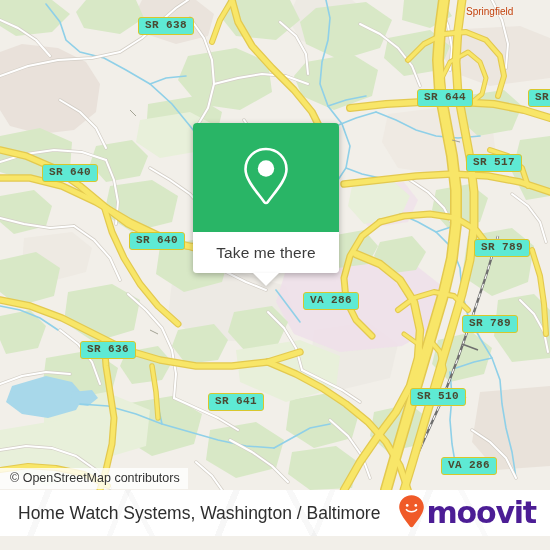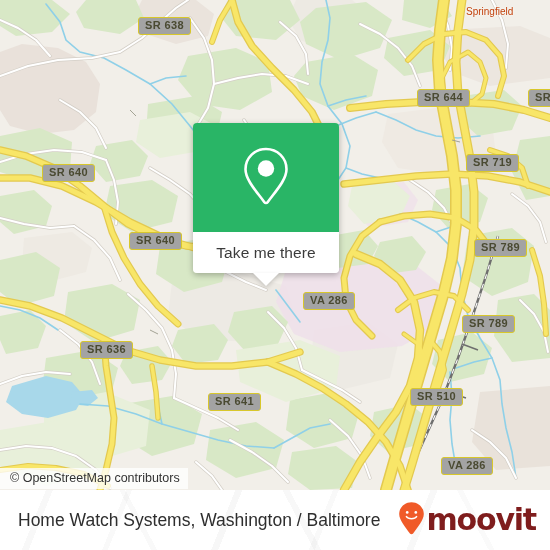--- a/index.html
+++ b/index.html
@@ -25,25 +25,25 @@
     width: 550px;
     height: 490px;
     overflow: hidden;
     background: #f2efe9;
   }
   #map-svg { position:absolute; left:0; top:0; }
 
   
   .shield {
     position: absolute;
-    background: #a3a3a3;
+    background: #5eead4;
     border: 1.5px solid #d8c72b;
     border-radius: 3px;
     color: #4a4a32;
-    font-family: Liberation Sans, sans-serif;
+    font-family: Liberation Mono, monospace;
     font-size: 11px;
     font-weight: bold;
     letter-spacing: 0.4px;
     padding: 2px 6px 3px 6px;
     line-height: 11px;
     white-space: nowrap;
     box-sizing: border-box;
   }
 
   
@@ -116,21 +116,21 @@
     white-space: nowrap;
     text-align: right;
   }
 
   
   #bottom-bar {
     position: absolute;
     left: 0;
     top: 490px;
     width: 550px;
-    height: 60px;
+    height: 46px;
     background: #ffffff;
     display: flex;
     align-items: center;
     justify-content: space-between;
     box-sizing: border-box;
     padding: 0 14px 0 18px;
     overflow: hidden;
   }
   #bottom-bar::before {
     content: "";
@@ -154,21 +154,21 @@
     font-family: "Liberation Sans", sans-serif;
     white-space: nowrap;
   }
   #moovit-logo {
     position: relative;
     display: flex;
     align-items: center;
     gap: 2px;
   }
   #moovit-wordmark {
-    color: #7f1d1d;
+    color: #4c1d95;
     font-family: "DejaVu Sans", sans-serif;
     font-size: 30px;
     font-weight: bold;
     letter-spacing: -1.2px;
     line-height: 30px;
   }
 </style>
 </head>
 <body>
 
@@ -415,21 +415,21 @@
         <path d="M150,330 L158,334"></path>
         <path d="M452,140 L460,142"></path>
       </g>
     </svg>
 
     <div class="place-label" style="left:466px; top:6px;">Springfield</div>
 
     <div class="shield" style="left:138px; top:17px;">SR 638</div>
     <div class="shield" style="left:417px; top:89px;">SR 644</div>
     <div class="shield" style="left:528px; top:89px;">SR 6</div>
-    <div class="shield" style="left:466px; top:154px;">SR 719</div>
+    <div class="shield" style="left:466px; top:154px;">SR 517</div>
     <div class="shield" style="left:42px;  top:164px;">SR 640</div>
     <div class="shield" style="left:129px; top:232px;">SR 640</div>
     <div class="shield" style="left:474px; top:239px;">SR 789</div>
     <div class="shield" style="left:303px; top:292px;">VA 286</div>
     <div class="shield" style="left:462px; top:315px;">SR 789</div>
     <div class="shield" style="left:80px;  top:341px;">SR 636</div>
     <div class="shield" style="left:208px; top:393px;">SR 641</div>
     <div class="shield" style="left:410px; top:388px;">SR 510</div>
     <div class="shield" style="left:441px; top:457px;">VA 286</div>
 

